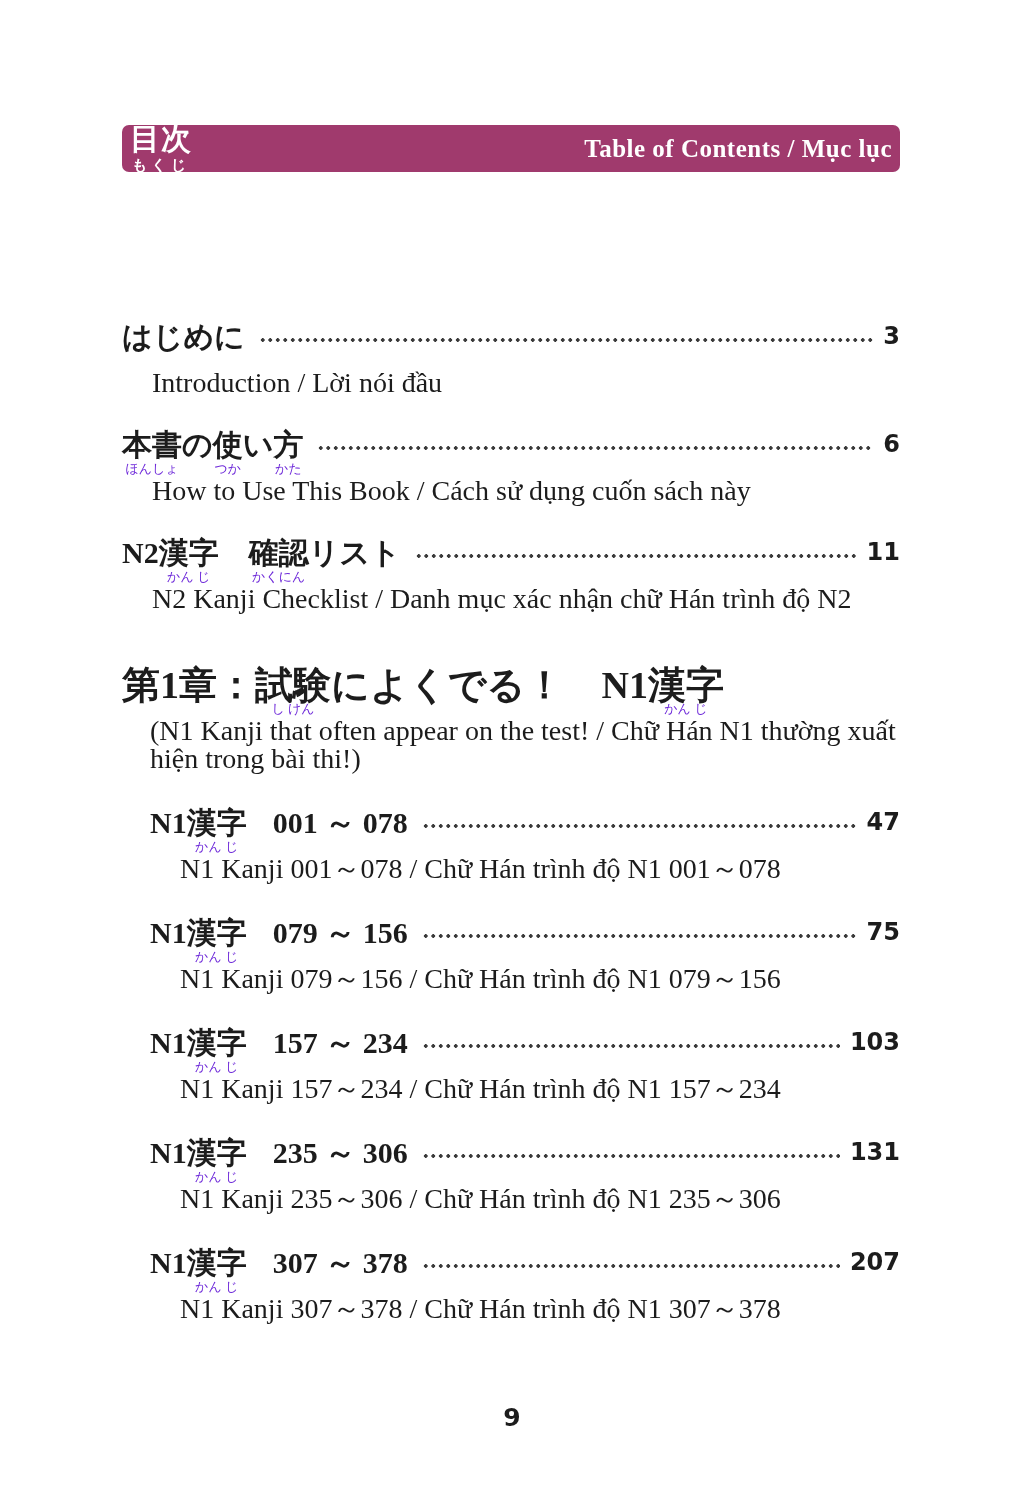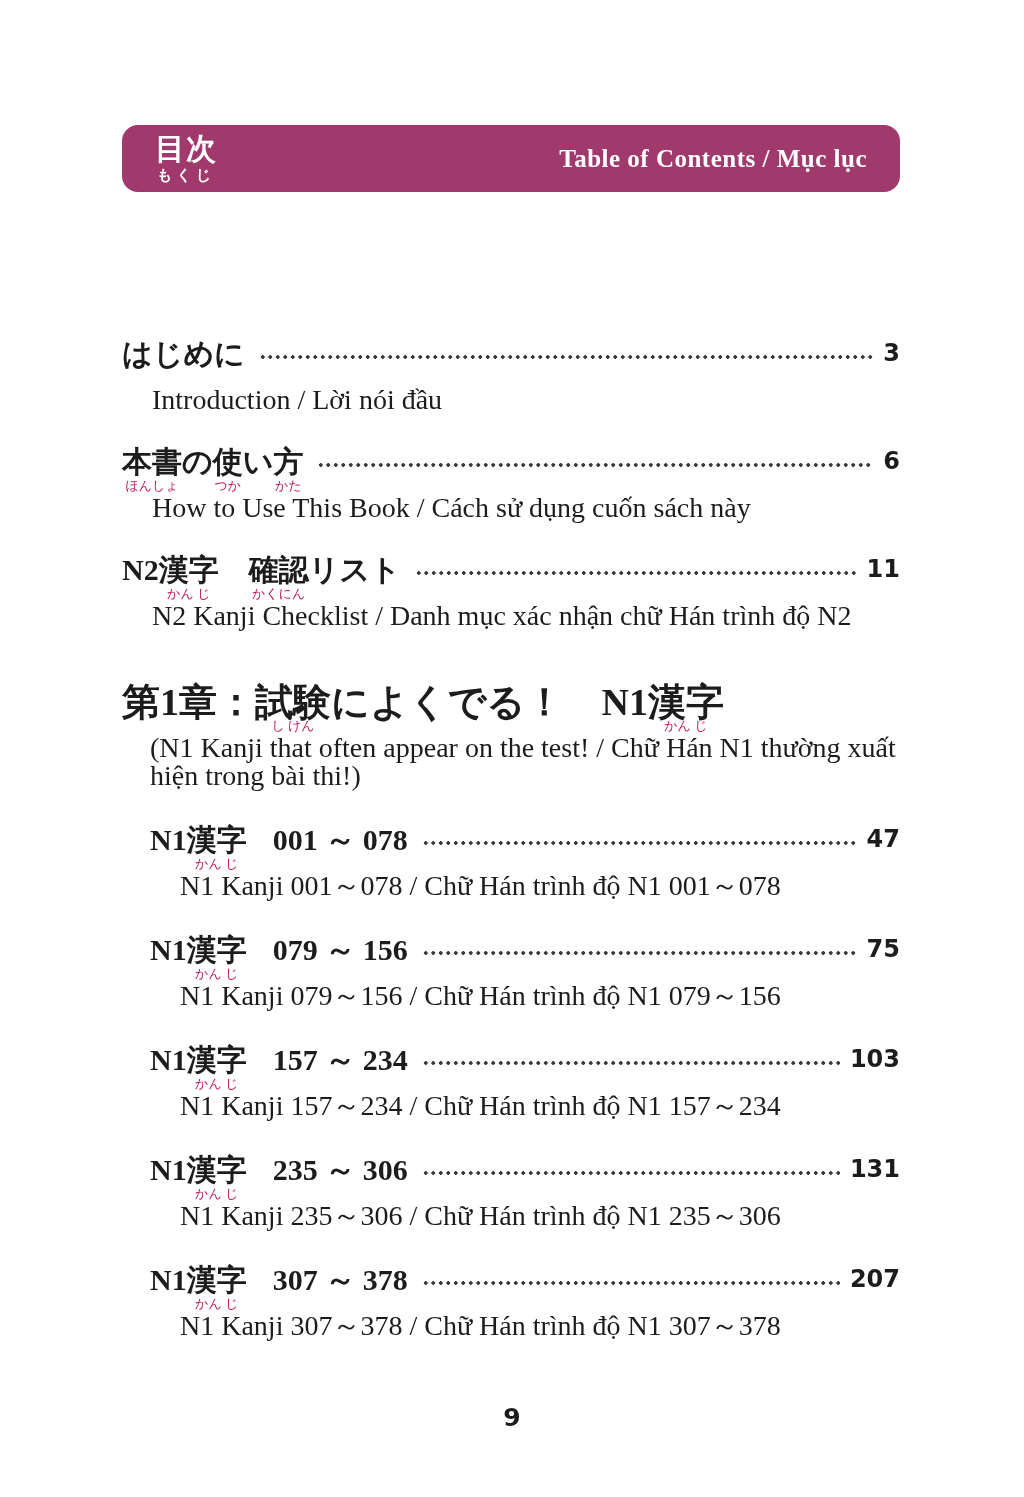--- a/index.html
+++ b/index.html
@@ -1,36 +1,36 @@
 <!DOCTYPE html>
 <html style="--accent: #a03a6d;"><head>
 <meta charset="utf-8">
 <style>
   html,body{margin:0;padding:0;background:#ffffff;}
   .page{position:relative;width:1024px;height:1497px;background:#ffffff;overflow:hidden;
         font-family:"Liberation Serif","DejaVu Serif",serif;color:#1c1c1c;}
 
   
-  .header-band{position:absolute;left:122px;top:125px;width:778px;height:67px;
-    background:var(--accent,#a03a6d);border-radius:16px;display:flex;align-items:center;
-    justify-content:space-between;padding:0 33px;box-sizing:border-box;color:#ffffff;}
+  .header-band{position:absolute;left:122px;top:125px;width:778px;height:47px;
+    background:var(--accent,#a03a6d);border-radius:7px;display:flex;align-items:center;
+    justify-content:space-between;padding:0 8px;box-sizing:border-box;color:#ffffff;}
   .header-title{display:flex;flex-direction:column;align-items:center;
     font-family:"DejaVu Sans","Liberation Sans",sans-serif;}
   .header-kanji{font-size:30px;font-weight:bold;line-height:1;letter-spacing:1px;}
   .header-furi{font-size:15px;font-weight:bold;line-height:1;margin-top:4px;letter-spacing:4px;}
   .header-right{font-size:25px;font-weight:bold;letter-spacing:0.5px;}
 
   
-  .content{position:absolute;left:122px;top:306px;width:778px;}
+  .content{position:absolute;left:122px;top:289px;width:778px;}
   .entry{margin-top:30px;}
   .entry-line{display:flex;align-items:flex-start;}
   .title{display:inline-flex;align-items:flex-start;white-space:pre;}
   .seg{display:inline-flex;flex-direction:column;align-items:center;}
   .base{font-size:30px;font-weight:bold;line-height:36px;white-space:pre;}
-  .furi{font-size:13px;line-height:12px;height:12px;white-space:pre;color:#be185d;}
+  .furi{font-size:13px;line-height:12px;height:12px;white-space:pre;color:#6d28d9;}
   .leader{flex:1;height:36px;margin:0 10px 0 14px;
     background-image:radial-gradient(circle,#3a3a3a 1.5px,transparent 1.9px);
     background-size:7.5px 7.5px;background-repeat:repeat-x;background-position:0 17px;}
   .pagenum{font-family:"DejaVu Sans","Liberation Sans",sans-serif;font-weight:bold;
     font-size:24px;line-height:35px;text-align:right;}
   .entry-sub{font-size:28px;line-height:28px;margin-left:30px;margin-top:2px;}
 
   .chapter{margin-top:54px;}
   .chapter .base{font-size:38px;}
   .chapter .entry-sub{margin-left:28px;}

